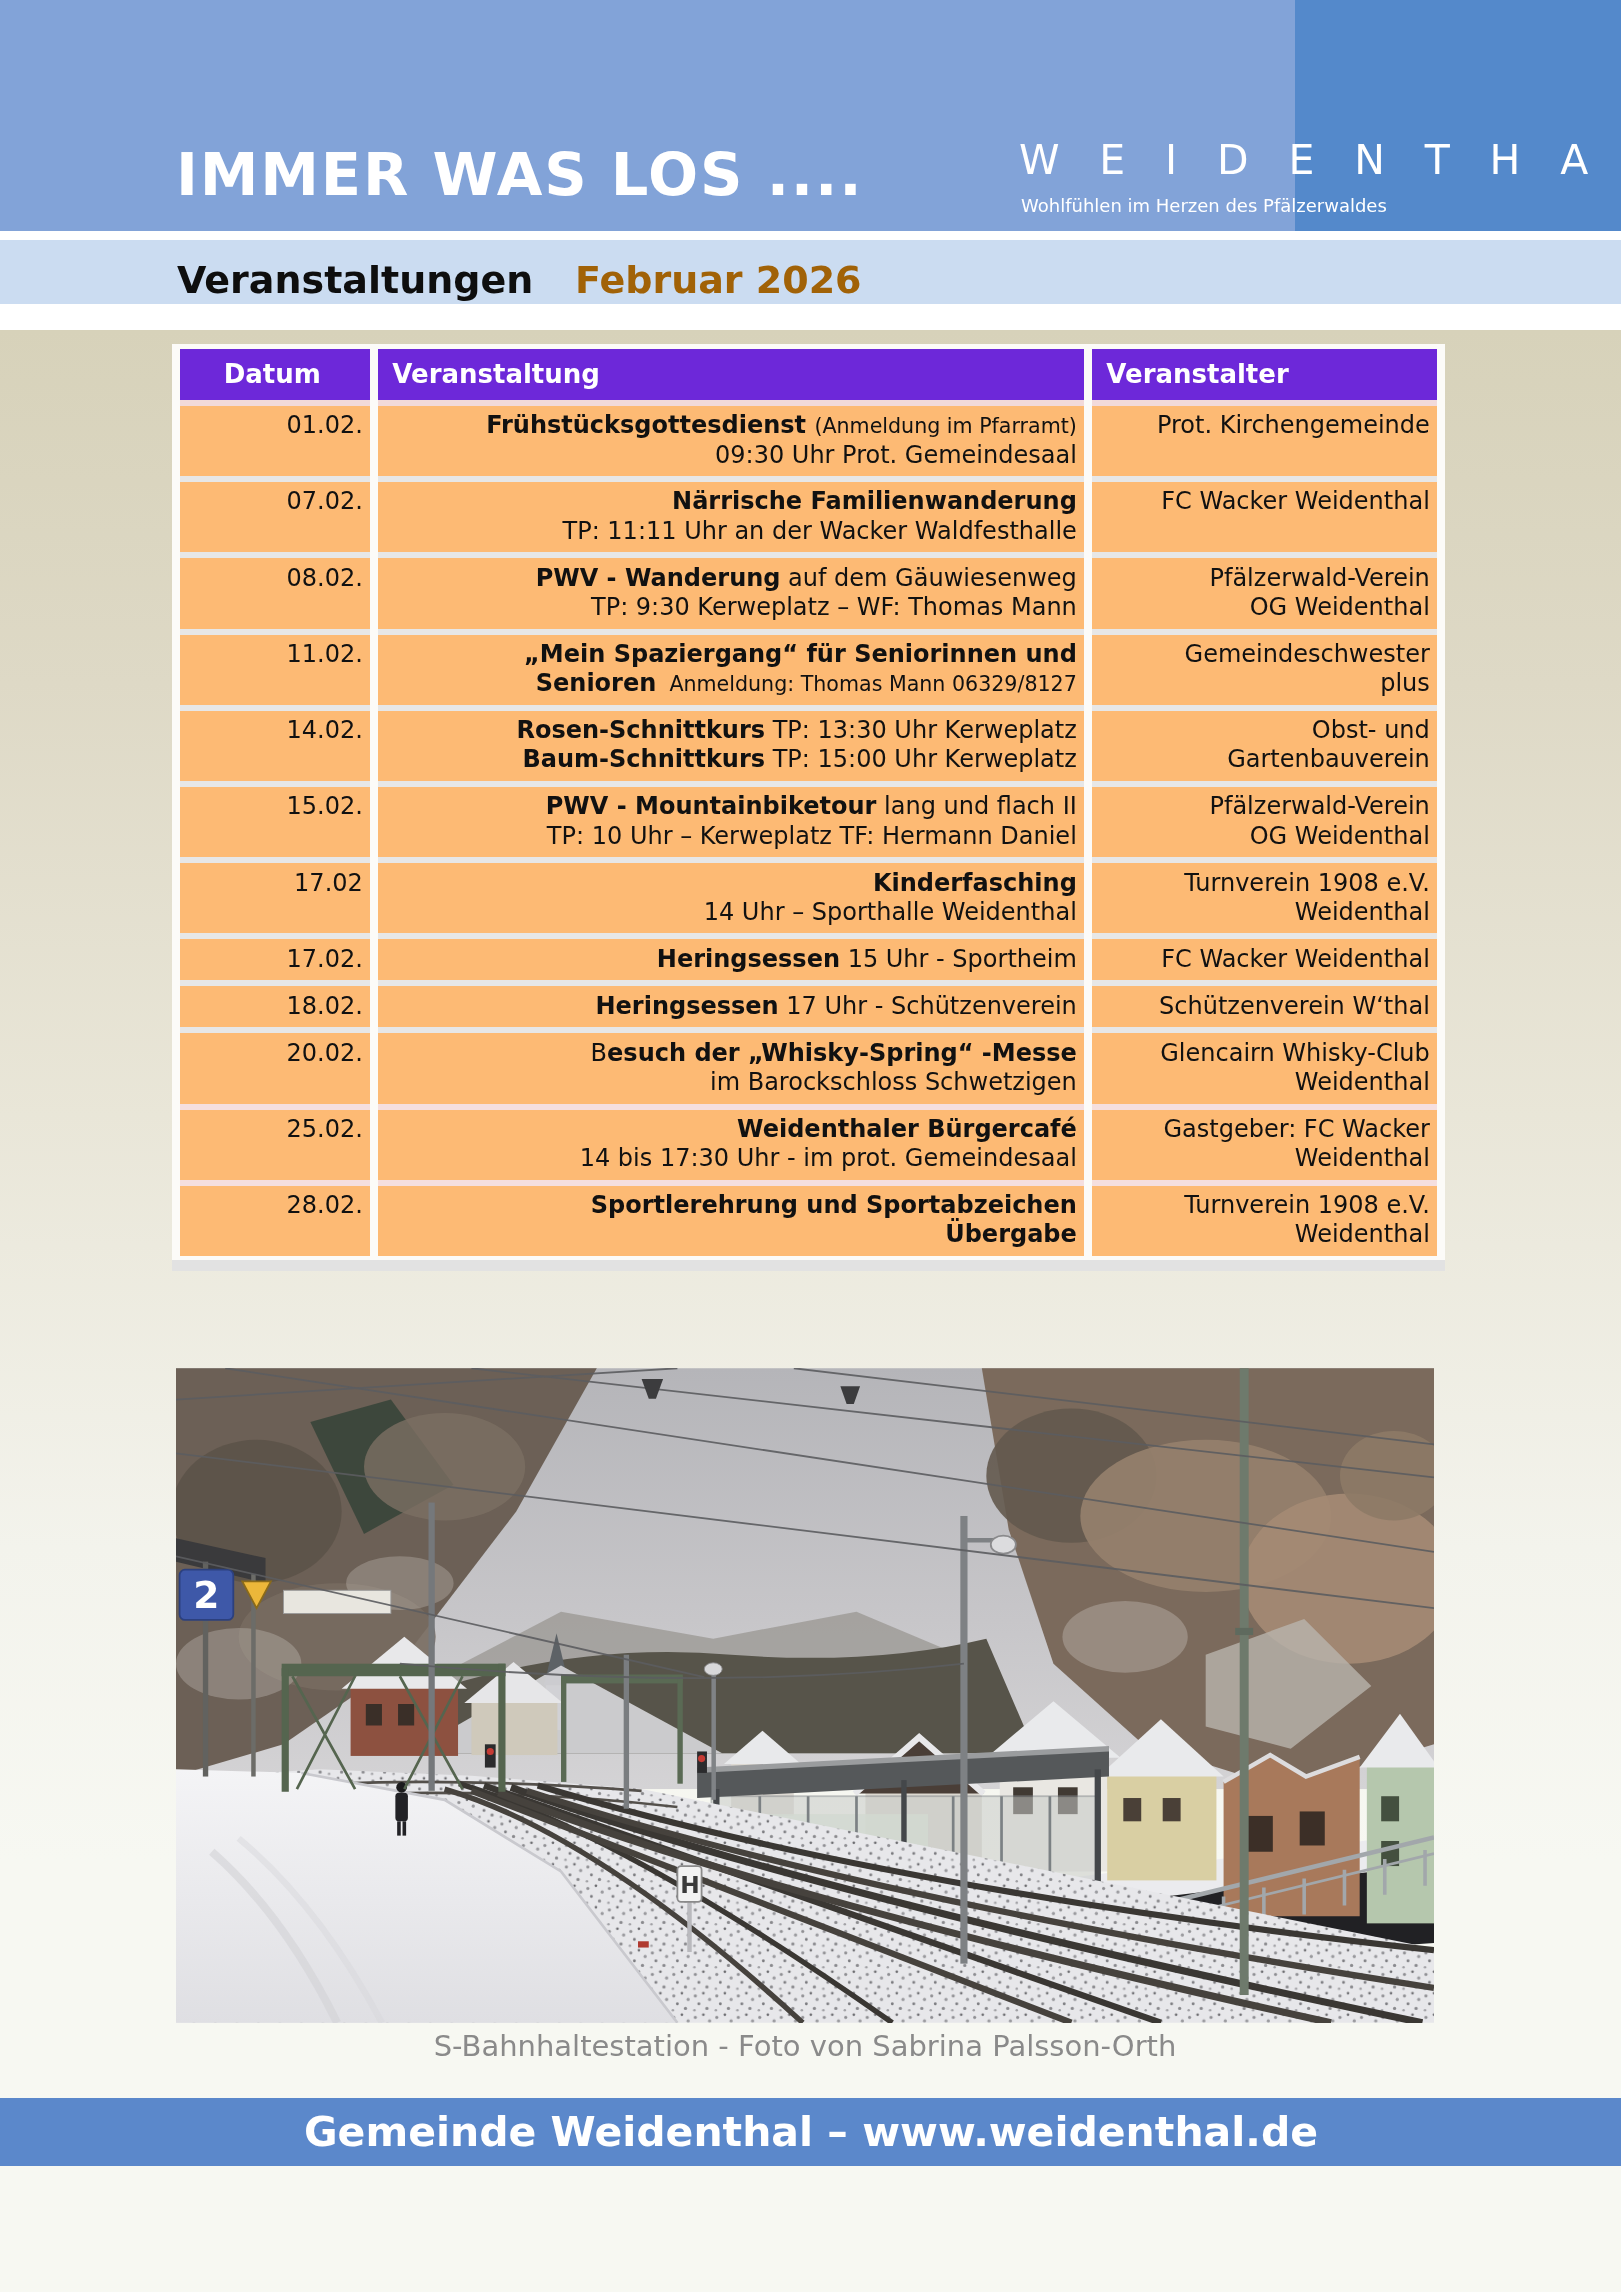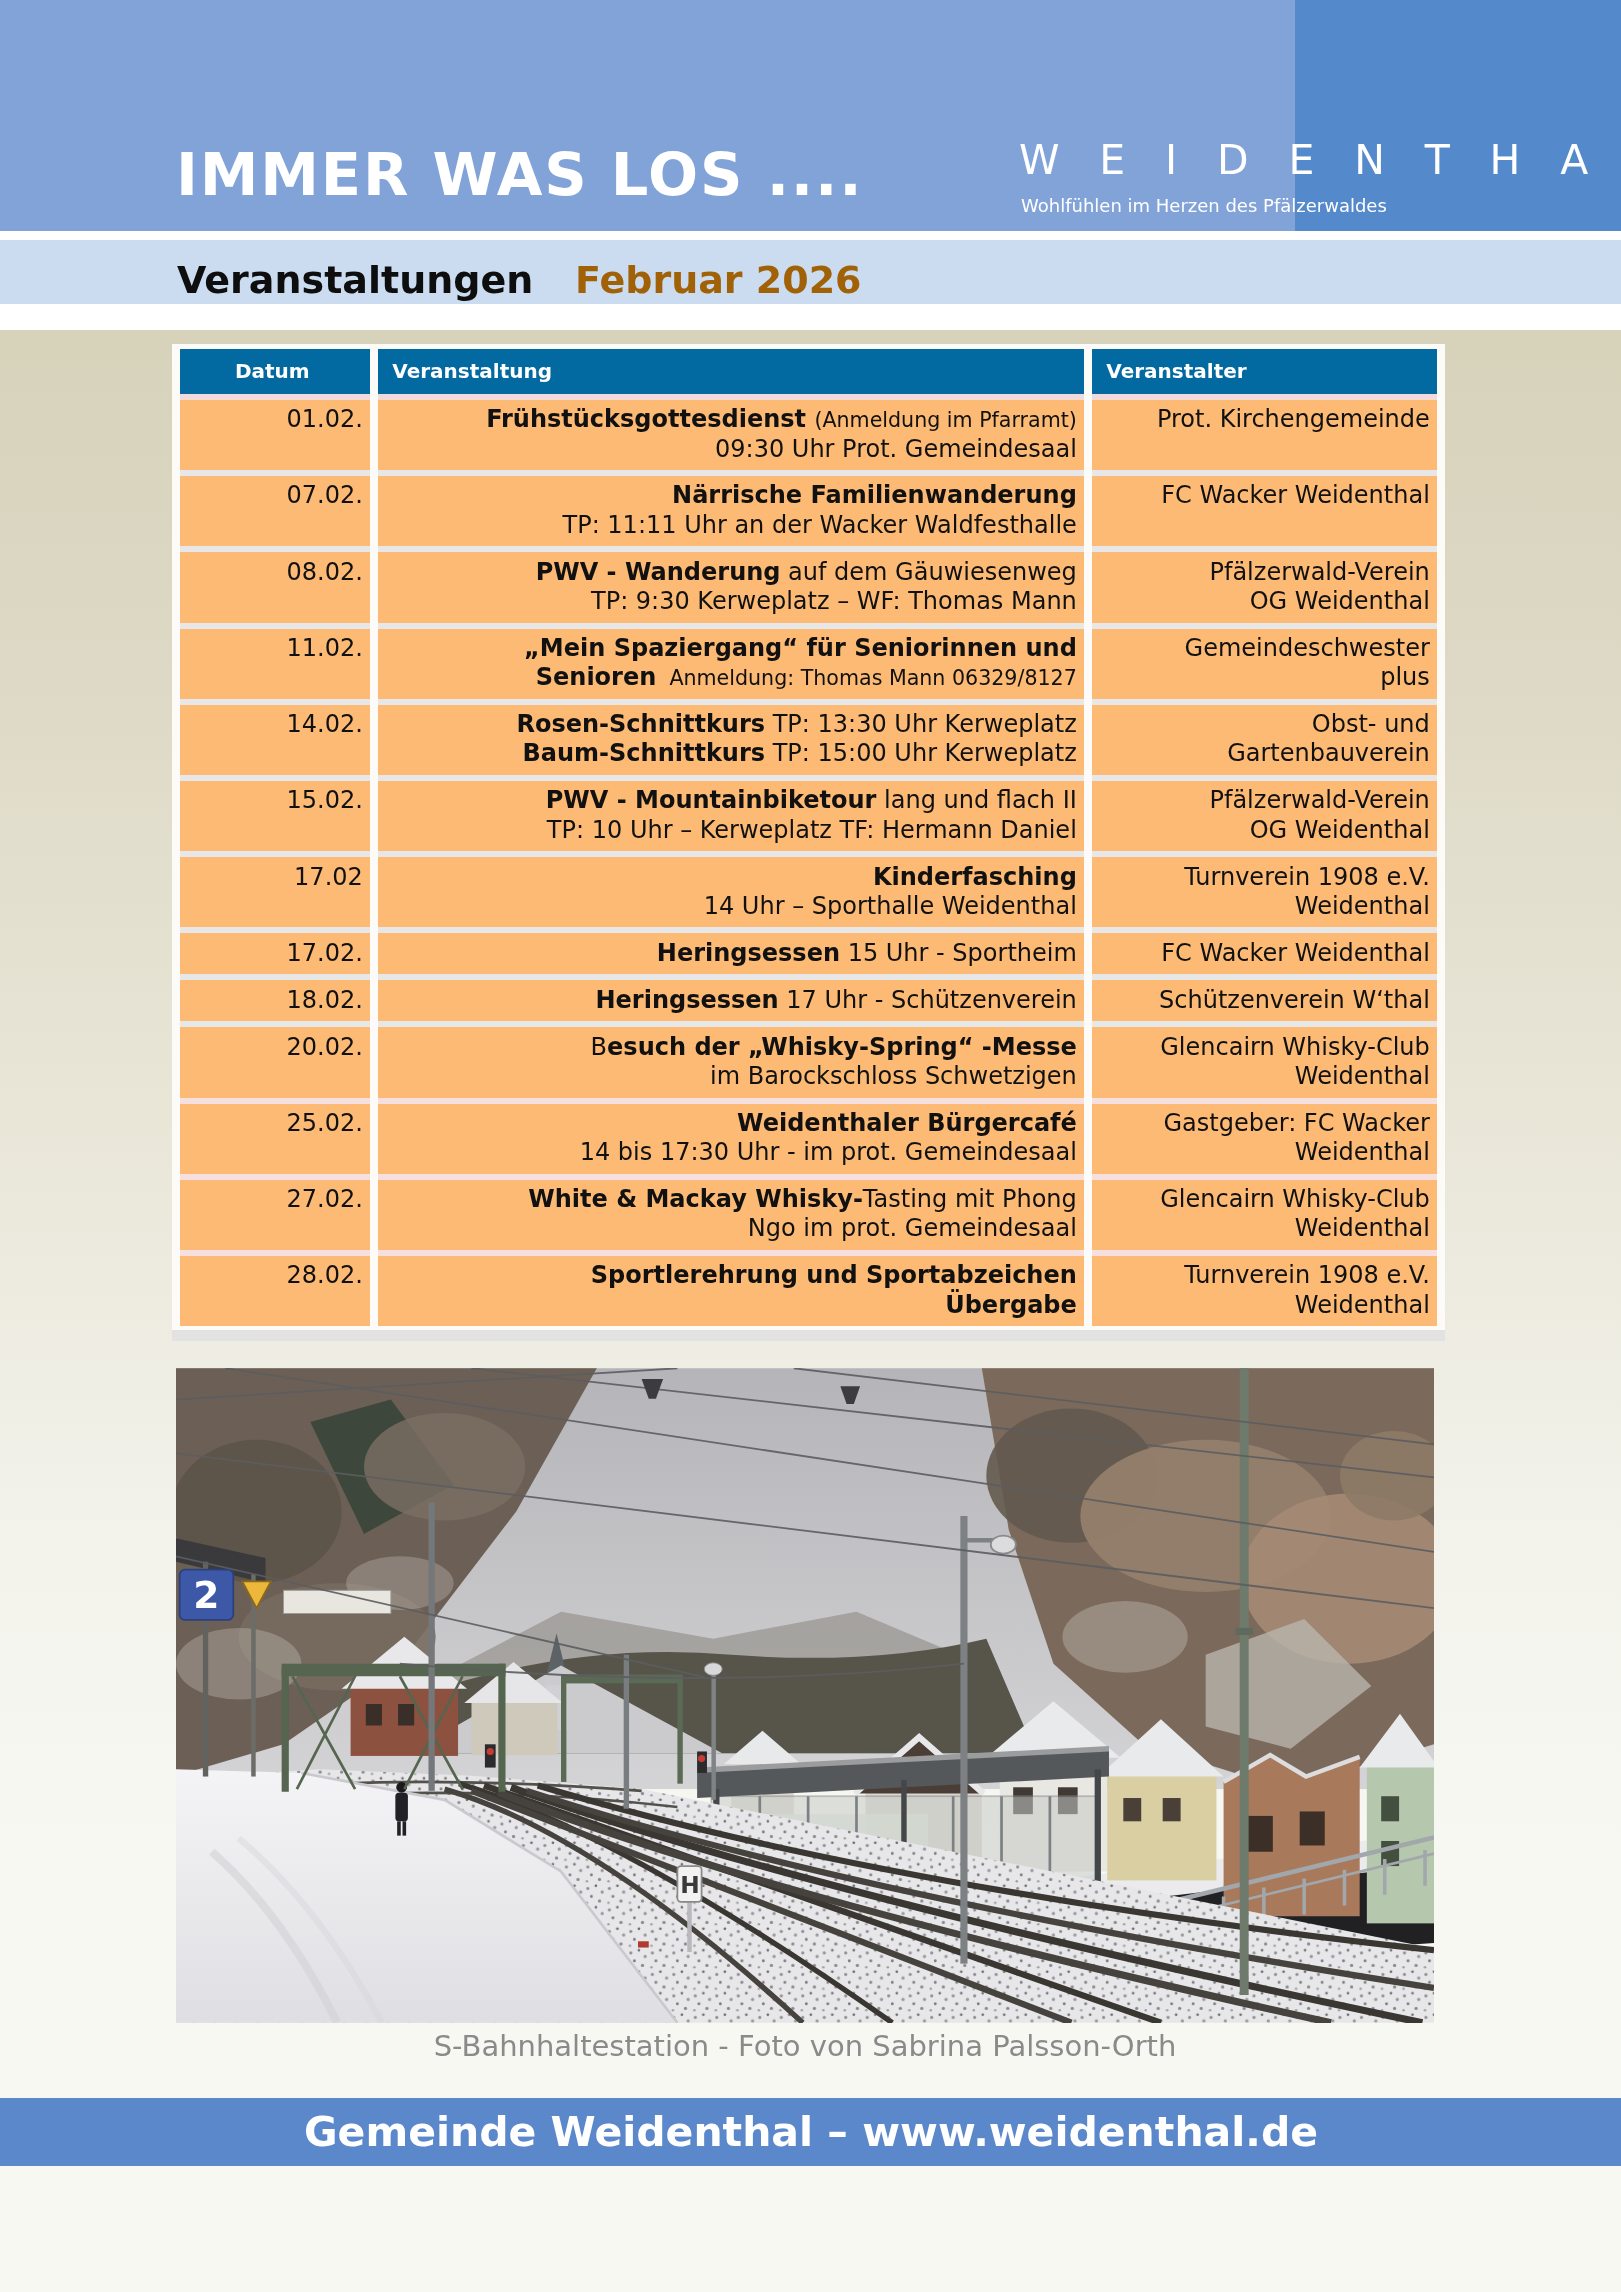--- a/index.html
+++ b/index.html
@@ -18,21 +18,21 @@
   .subheader-label{position:absolute;left:177px;top:0;line-height:81px;font-size:38px;font-weight:bold;color:#0e0e0e;}
   .subheader-month{position:absolute;left:575px;top:0;line-height:81px;font-size:38px;font-weight:bold;color:#a16207;}
   
   .content-bg{position:absolute;left:0;top:330px;width:1622px;height:1963px;
     background:linear-gradient(to bottom,#d7d2ba 0%,#ded9c6 18%,#e9e6d8 40%,#f3f3ec 62%,#f7f8f2 78%,#f7f8f2 100%);}
   
   .table-wrap{position:absolute;left:172px;top:344px;width:1273px;background:#fcfbf8;
     padding-top:4.5px;padding-bottom:3.6px;border-bottom:11.6px solid #e2e2e2;}
   table.events{border-collapse:separate;border-spacing:8px 0;table-layout:fixed;width:100%;}
   table.events th{
-    background:#0369a1;color:#ffffff;font-size:20px;font-weight:bold;text-align:left;
+    background:#6d28d9;color:#ffffff;font-size:26px;font-weight:bold;text-align:left;
     padding:10.7px 5.4px 10.7px 14.3px;border-bottom:6.3px solid #f2dada;}
   table.events th.h-date{text-align:center;padding-left:0;}
   table.events td{
     background:#fdba74;font-size:24px;color:#111111;vertical-align:top;
     padding:5.4px 7.2px 6.3px 7.2px;line-height:1.22;border-bottom:6.3px solid #e7e7e7;text-align:right;}
   table.events tr:nth-child(10)>td,
   table.events tr:nth-child(11)>td,
   table.events tr:nth-child(12)>td{border-bottom-color:#f5dfdf;}
   table.events tr:last-child>td{border-bottom:none;}
   td.c-date{text-align:center;}
@@ -147,26 +147,20 @@
 Weidenthal</td>
         </tr>
 
         <tr>
           <td class="c-date">25.02.</td>
           <td class="c-event"><span class="b">Weidenthaler Bürgercafé</span><br><span>14 bis 17:30 Uhr - im prot. Gemeindesaal</span></td>
           <td class="c-org">Gastgeber: FC Wacker
 Weidenthal</td>
         </tr>
 
-        <tr>
-          <td class="c-date">27.02.</td>
-          <td class="c-event"><span class="b">White &amp; Mackay Whisky-</span><span>Tasting mit Phong</span><br><span>Ngo im prot. Gemeindesaal</span></td>
-          <td class="c-org">Glencairn Whisky-Club
-Weidenthal</td>
-        </tr>
 
         <tr>
           <td class="c-date">28.02.</td>
           <td class="c-event"><span class="b">Sportlerehrung und Sportabzeichen</span><br><span class="b">Übergabe</span></td>
           <td class="c-org">Turnverein 1908 e.V.
 Weidenthal</td>
         </tr>
       </tbody>
   </table>
 </div>

